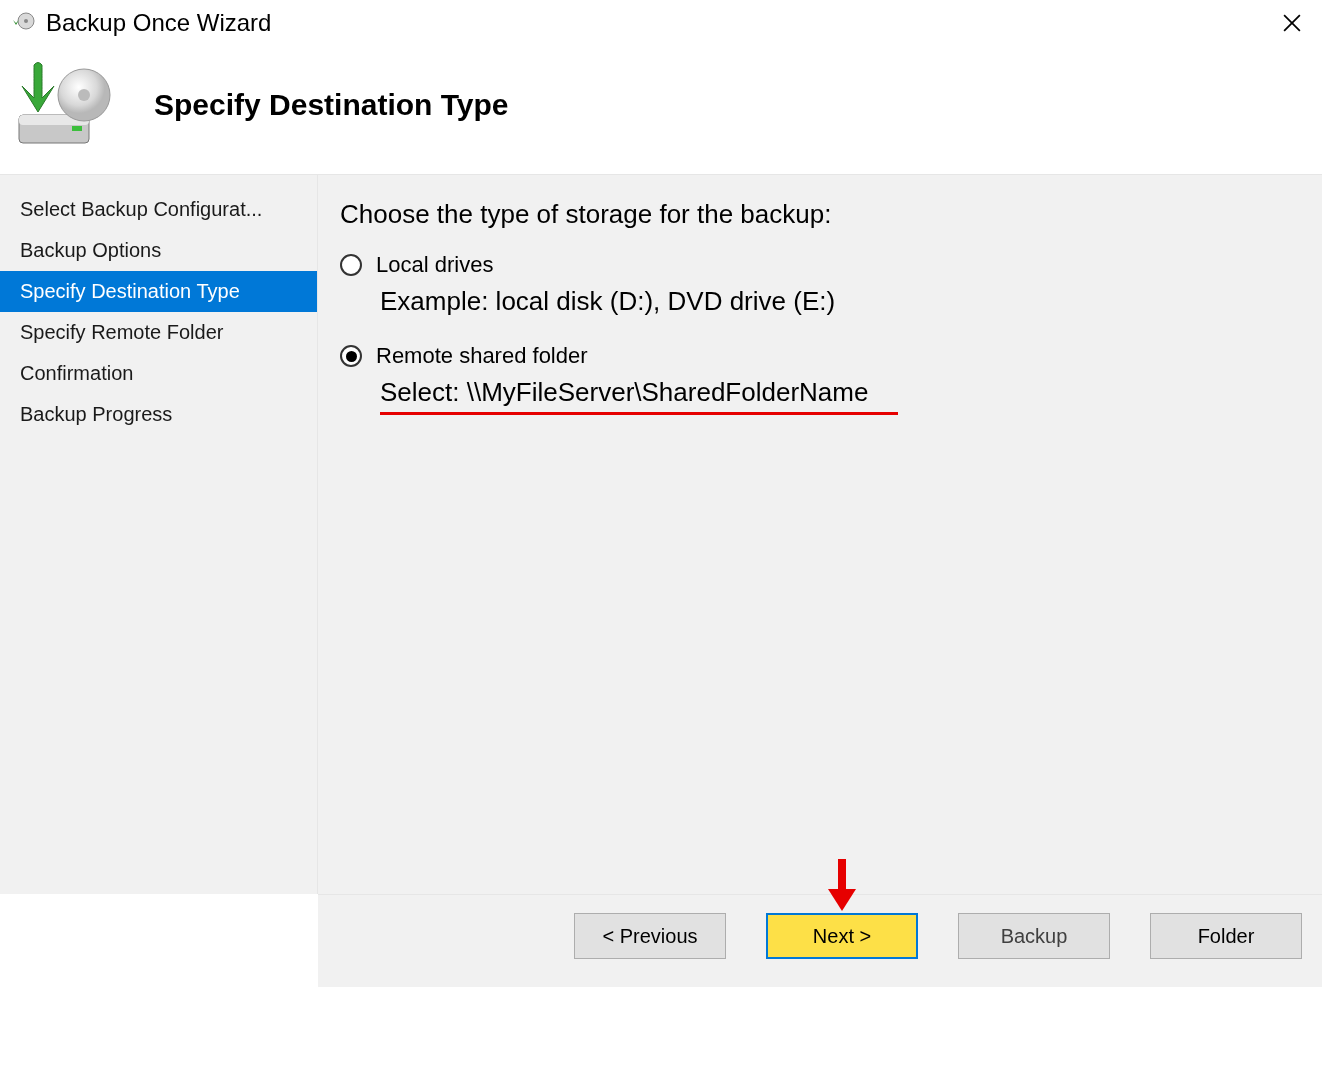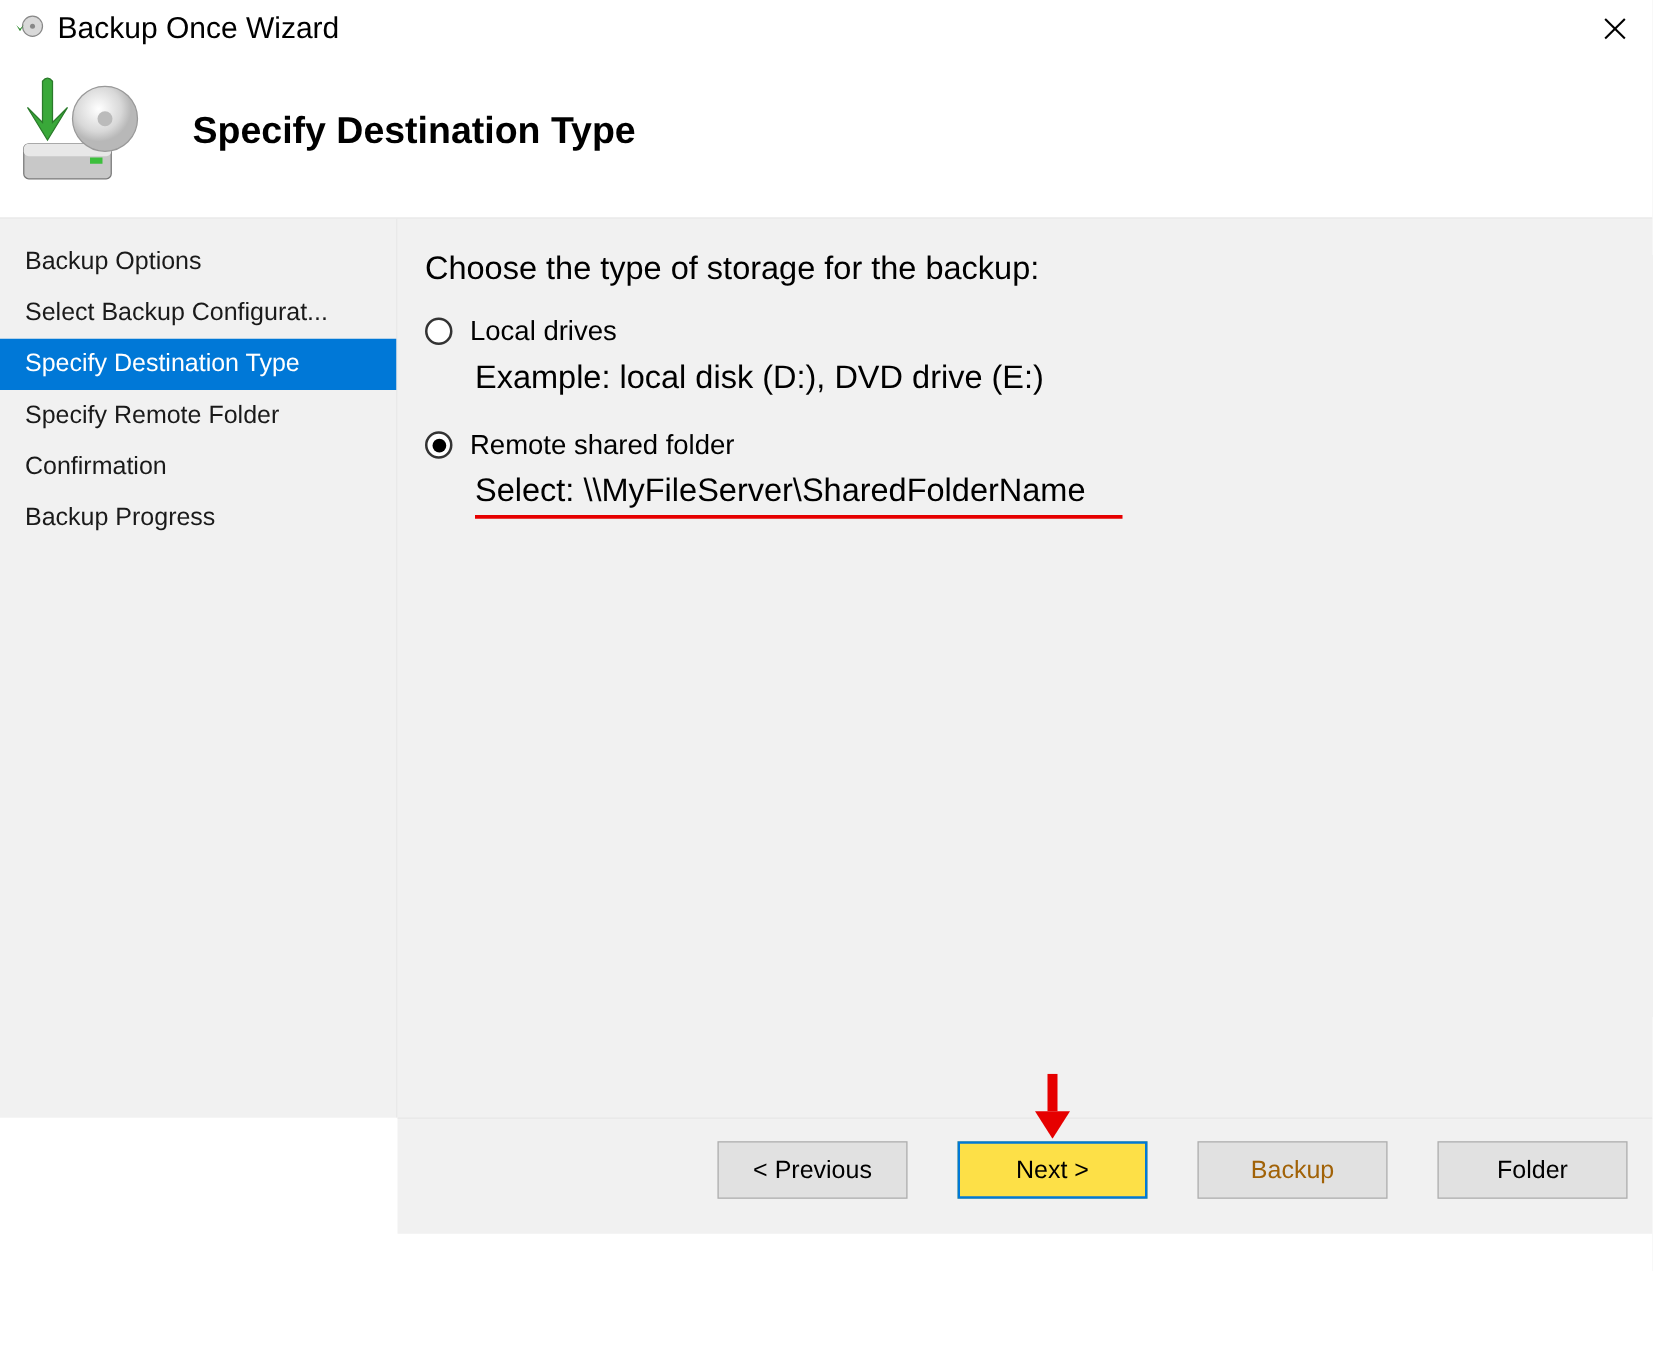--- a/index.html
+++ b/index.html
@@ -124,21 +124,21 @@
     font-family: inherit;
     background: #e1e1e1;
     border: 1px solid #adadad;
     cursor: default;
   }
   .wiz-btn.primary {
     background: #fde047;
     border: 2px solid #0078d7;
   }
   .wiz-btn.disabled {
-    color: #a16207;
+    color: #404040;
     background: #e1e1e1;
   }
   .red-arrow {
     position: absolute;
     top: -54px;
     left: 50%;
     transform: translateX(-50%);
     pointer-events: none;
   }
   .btn-wrap { position: relative; display: inline-block; }
@@ -180,22 +180,22 @@
           <stop offset="100%" stop-color="#b8b8b8"></stop>
         </radialGradient>
       </defs>
     </svg>
   </span>
   <h1 class="page-title">Specify Destination Type</h1>
 </div>
 
 <div class="body-area">
   <div class="sidebar">
+    <div class="sidebar-item"><span>Select Backup Configurat...</span></div>
     <div class="sidebar-item"><span>Backup Options</span></div>
-    <div class="sidebar-item"><span>Select Backup Configurat...</span></div>
     <div class="sidebar-item selected"><span>Specify Destination Type</span></div>
     <div class="sidebar-item"><span>Specify Remote Folder</span></div>
     <div class="sidebar-item"><span>Confirmation</span></div>
     <div class="sidebar-item"><span>Backup Progress</span></div>
   </div>
 
   <div class="main">
     <div class="prompt">Choose the type of storage for the backup:</div>
 
     <div class="radio-block">

